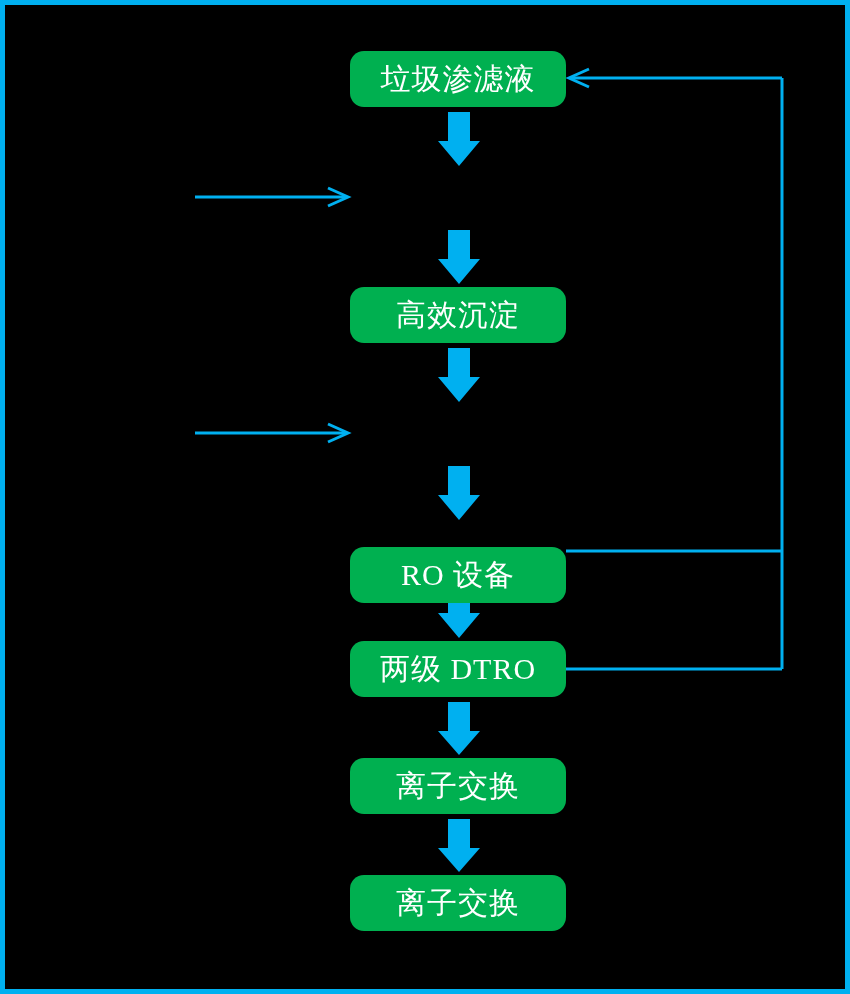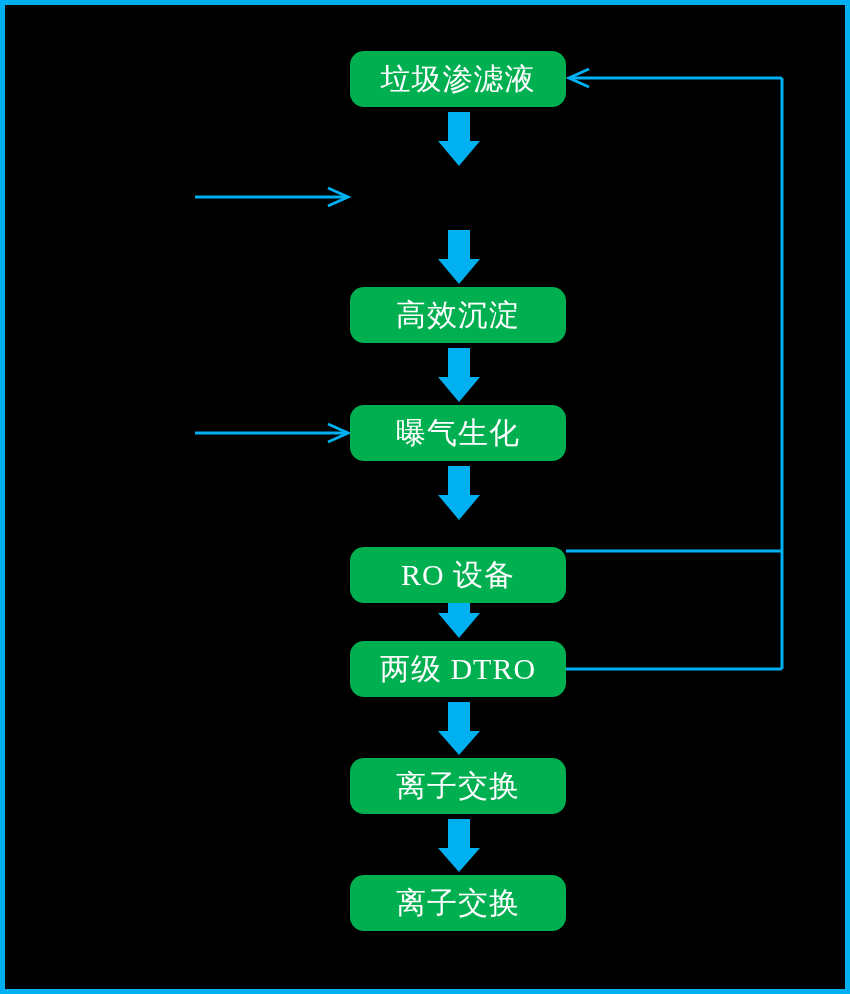--- a/index.html
+++ b/index.html
@@ -91,23 +91,20 @@
     <path class="thin-line" d="M782,78 L570,78"></path>
     <path class="thin-line" d="M589,69 L569,78 L589,87"></path>
   </svg>
 
   <div class="node n1">
     <span class="node-label">垃圾渗滤液</span>
   </div>
   <div class="node n3">
     <span class="node-label">高效沉淀</span>
   </div>
-  <div class="node n4">
-    <span class="node-label">曝气生化</span>
-  </div>
   <div class="node n5">
     <span class="node-label">RO 设备</span>
   </div>
   <div class="node n6">
     <span class="node-label">两级 DTRO</span>
   </div>
   <div class="node n7">
     <span class="node-label">离子交换</span>
   </div>
   <div class="node n8">

